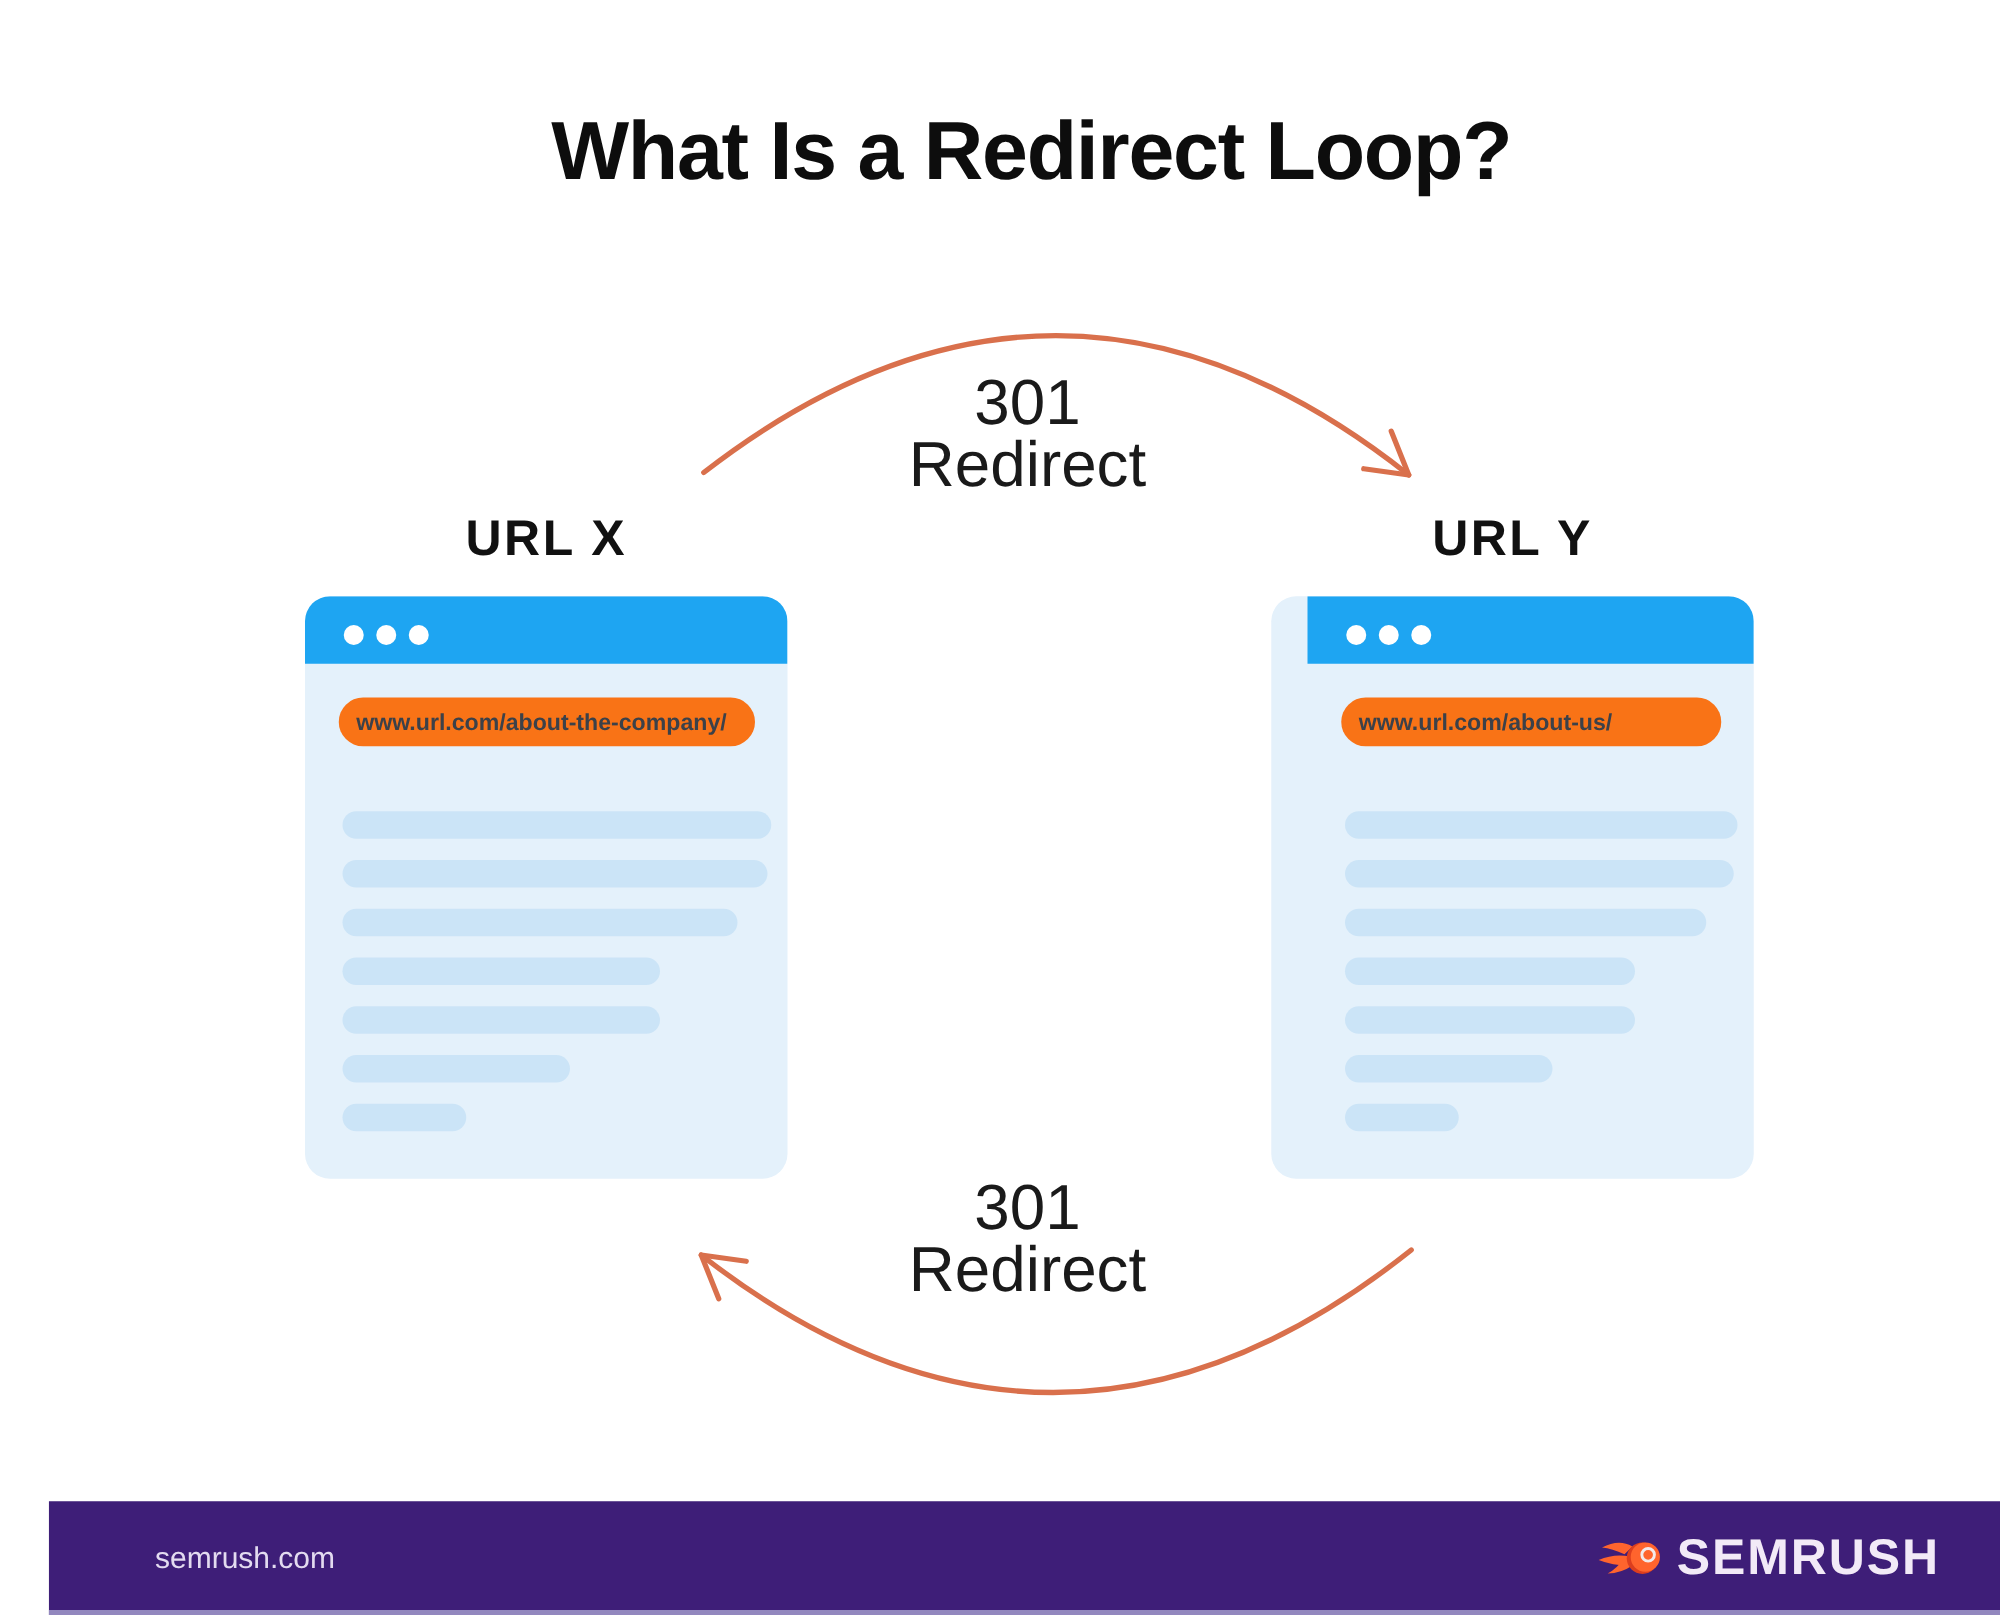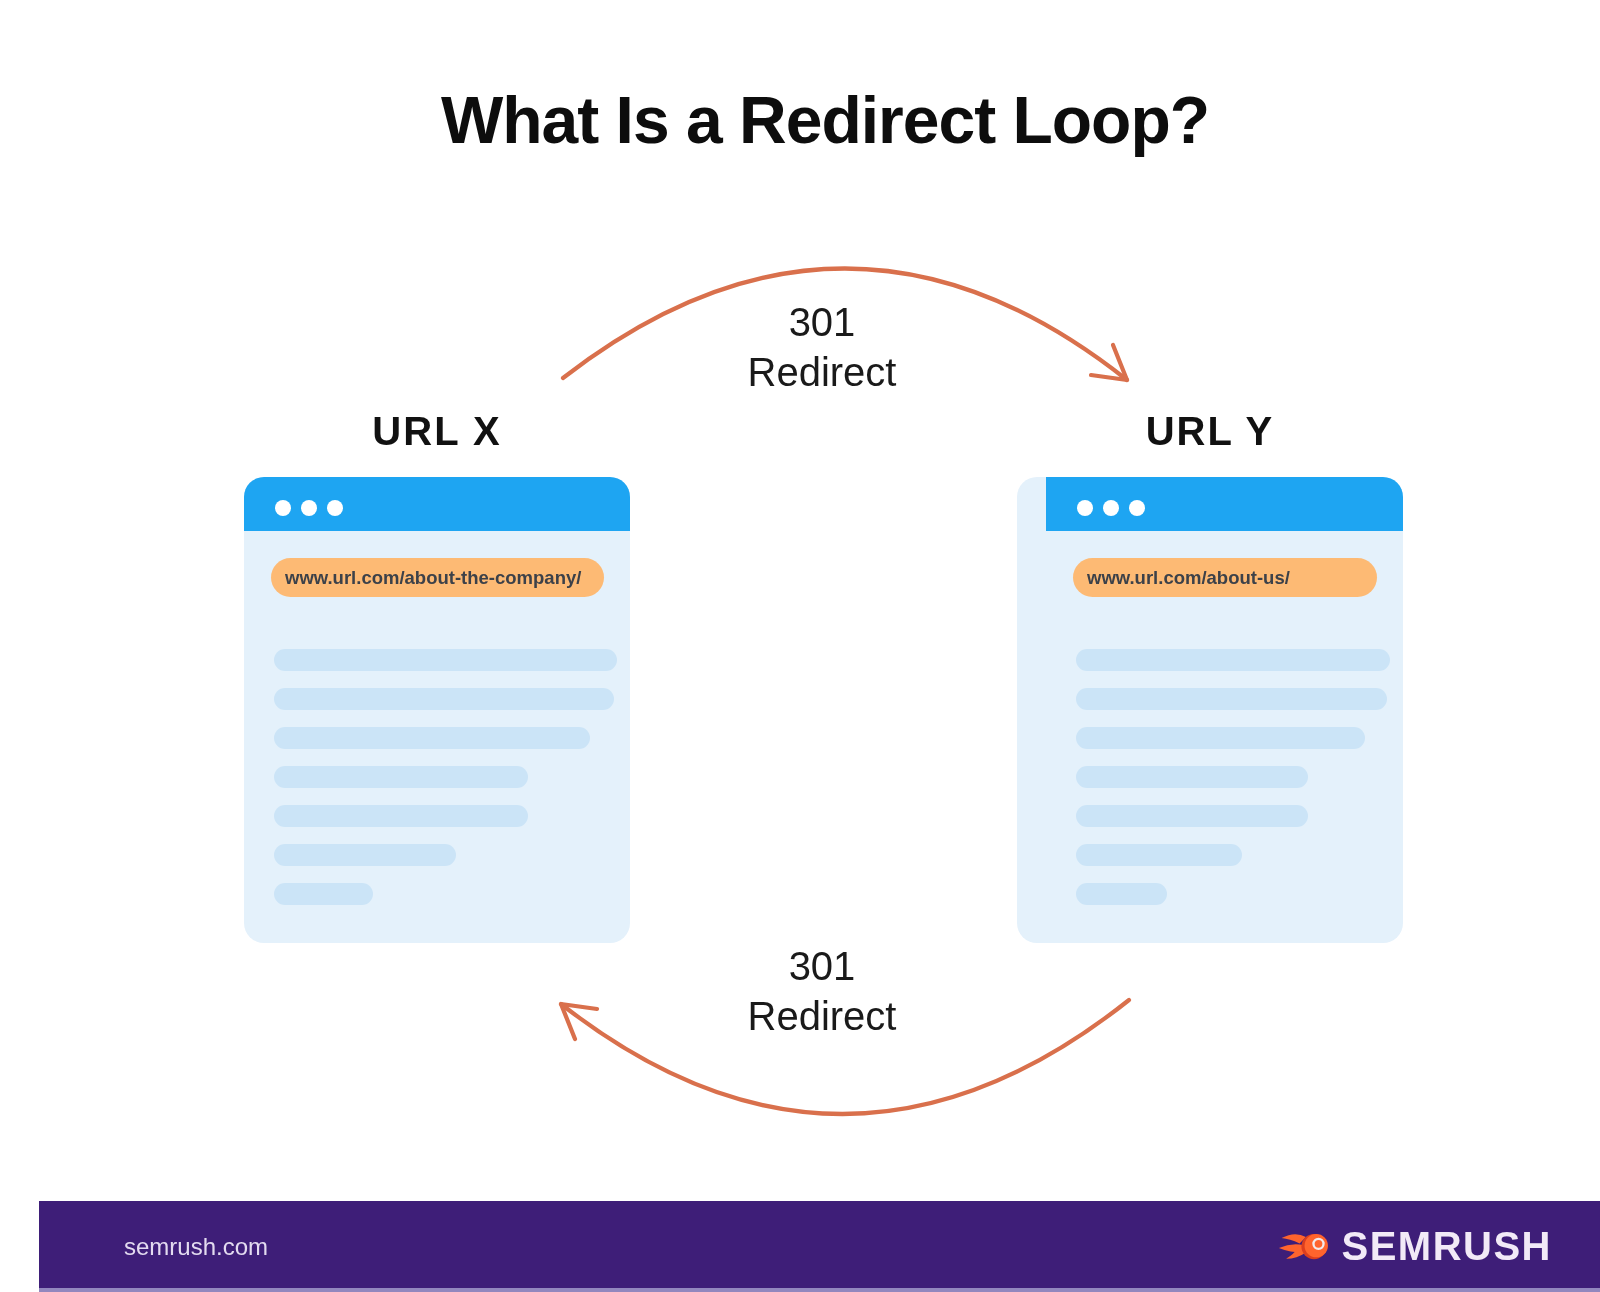--- a/index.html
+++ b/index.html
@@ -44,21 +44,21 @@
     stroke-linejoin: round;
   }
 
   
   .redirect-label {
     position: absolute;
     left: 633px;
     width: 300px;
     text-align: center;
     color: #1a1a1a;
-    font-size: 40px;
+    font-size: 51px;
     font-weight: 500;
     line-height: 50px;
   }
   .redirect-label.top { top: 297px; }
   .redirect-label.bottom { top: 941px; }
 
   
   .browser-label {
     position: absolute;
     top: 409px;
@@ -97,21 +97,21 @@
     width: 16px;
     height: 16px;
     border-radius: 50%;
     background: #ffffff;
     margin-top: 8px;
   }
 
   .addr {
     margin: 27px 26px 0 27px;
     height: 39px;
-    background: #fdba74;
+    background: #f97316;
     border-radius: 20px;
     display: flex;
     align-items: center;
     padding-left: 14px;
     font-size: 18.5px;
     font-weight: 600;
     color: #3c4149;
     white-space: nowrap;
   }
 

